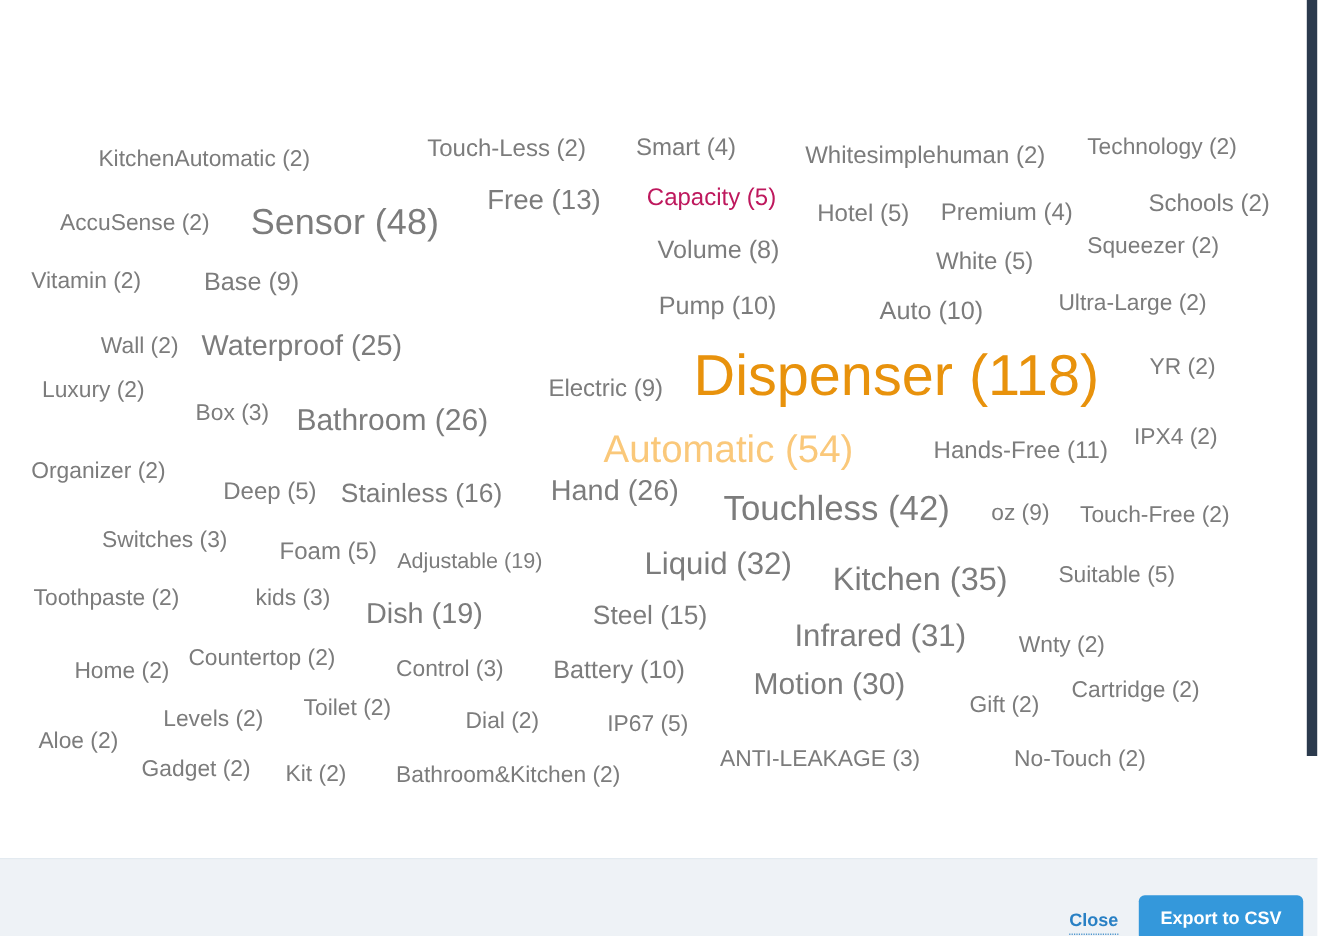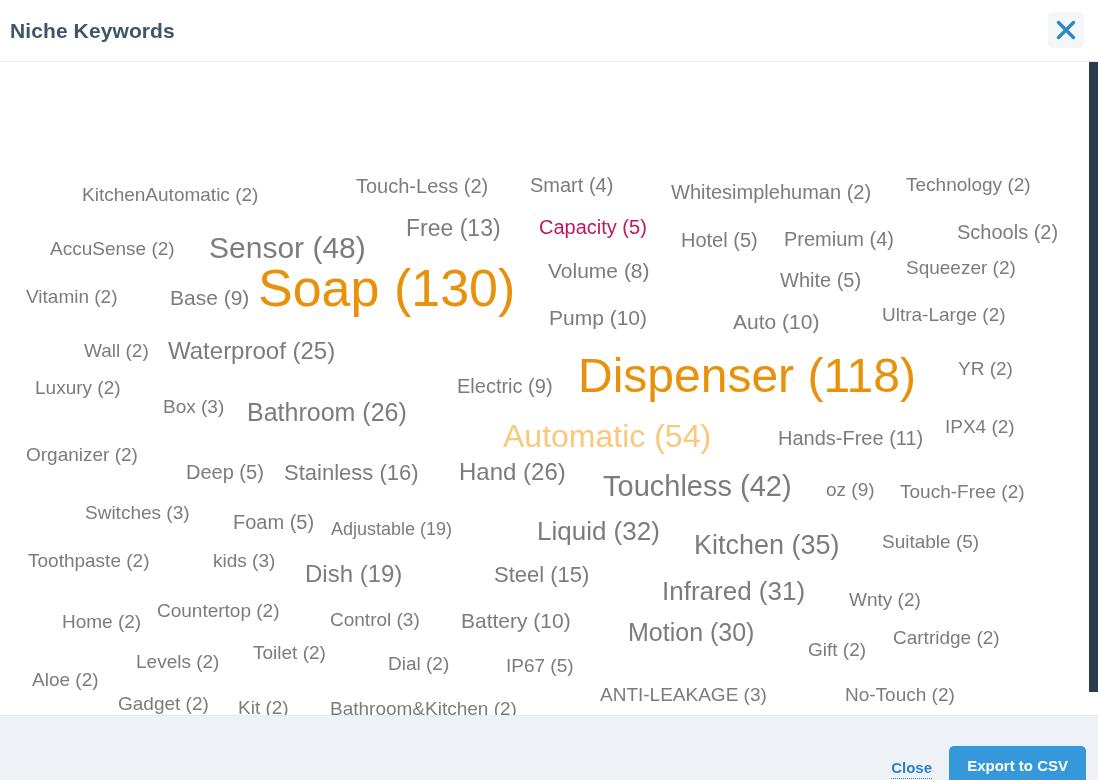--- a/index.html
+++ b/index.html
@@ -131,34 +131,23 @@
     border-radius: 5px;
     cursor: pointer;
     font-family: "Liberation Sans", sans-serif;
   }
 </style>
 </head>
 <body>
 
 <div class="modal">
 
-  <div class="modal-header">
-    <div class="modal-title">Niche Keywords</div>
-    <button class="close-icon-btn">
-      <span>
-        <svg width="22" height="22" viewBox="0 0 22 22" aria-hidden="true">
-          <path d="M3.5 3.5 L18.5 18.5 M18.5 3.5 L3.5 18.5" stroke="#2f86c8" stroke-width="3.4" stroke-linecap="round"></path>
-        </svg>
-      </span>
-    </button>
-  </div>
 
   <div class="modal-body">
     <div class="cloud" id="cloud">
-        <span class="word" style="left: 258px; top: 200px; font-size: 52px; color: rgb(232, 146, 12);">Soap (130)</span>
         <span class="word" style="left: 578px; top: 290px; font-size: 48px; color: rgb(232, 146, 12);">Dispenser (118)</span>
         <span class="word" style="left: 503px; top: 358px; font-size: 32px; color: rgb(250, 200, 122);">Automatic (54)</span>
         <span class="word" style="left: 209px; top: 155px; font-size: 30px; color: rgb(124, 124, 124); margin-top: 16px;">Sensor (48)</span>
         <span class="word" style="left: 603px; top: 410px; font-size: 29px; color: rgb(124, 124, 124);">Touchless (42)</span>
         <span class="word" style="left: 694px; top: 470px; font-size: 27px; color: rgb(124, 124, 124);">Kitchen (35)</span>
         <span class="word" style="left: 537px; top: 456px; font-size: 26px; color: rgb(124, 124, 124);">Liquid (32)</span>
         <span class="word" style="left: 662px; top: 516px; font-size: 26px; color: rgb(124, 124, 124);">Infrared (31)</span>
         <span class="word" style="left: 628px; top: 558px; font-size: 25px; color: rgb(124, 124, 124);">Motion (30)</span>
         <span class="word" style="left: 247px; top: 338px; font-size: 25px; color: rgb(124, 124, 124);">Bathroom (26)</span>
         <span class="word" style="left: 459px; top: 398px; font-size: 24px; color: rgb(124, 124, 124);">Hand (26)</span>

